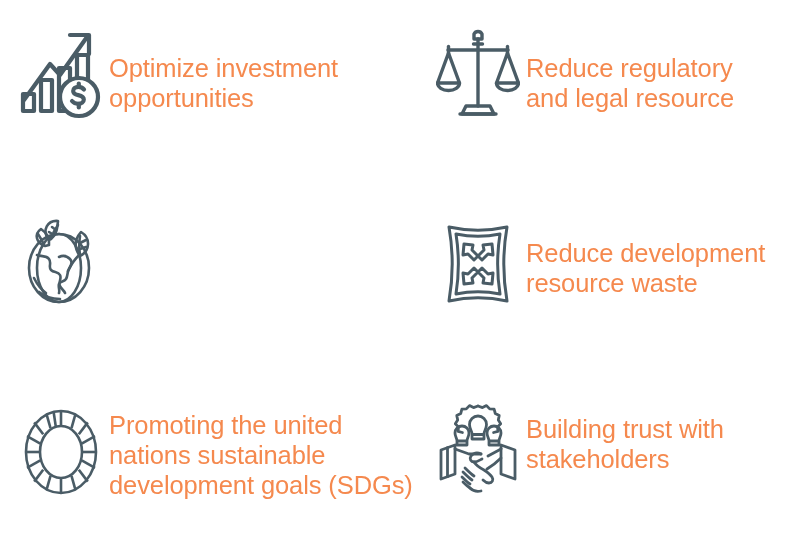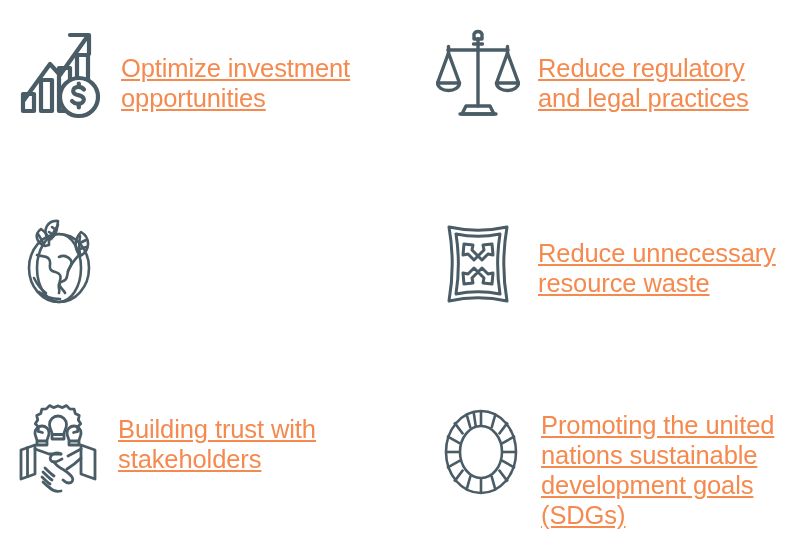--- a/index.html
+++ b/index.html
@@ -51,22 +51,21 @@
   .icon-wrap svg {
     display: block;
   }
   .label {
     color: #F5894E;
     font-size: 25.5px;
     line-height: 1.18;
     font-weight: 400;
     letter-spacing: -0.1px;
     white-space: pre-line;
-    margin-left: 17px;
-    text-decoration: underline;
+    margin-left: 5px;
   }
   .lbl-r1l { margin-top: 31px; max-width: 300px; }
   .lbl-r1r { margin-top: 31px; max-width: 260px; }
   .lbl-r2l { margin-top: 12px; max-width: 290px; }
   .lbl-r2r { margin-top: 22px; max-width: 260px; }
   .lbl-r3l { margin-top: 8px;  max-width: 320px; }
   .lbl-r3r { margin-top: 12px; max-width: 250px; }
 </style>
 </head>
 <body>
@@ -113,21 +112,21 @@
           <path d="M1.5 61 a11 7.5 0 0 0 22 0"></path>
 
           <path d="M71.5 31 L60.5 61 L82.5 61 Z"></path>
           <path d="M60.5 61 a11 7.5 0 0 0 22 0"></path>
 
           <path d="M30 84 L54 84 L58 92 L26 92 Z"></path>
           <path d="M24 92 L60 92"></path>
         </svg>
       </div>
       <div class="label lbl-r1r">Reduce regulatory
-and legal practices</div>
+and legal resource</div>
     </div>
 
     <div class="item col-left row-2">
       <div class="icon-wrap">
         <svg width="84" height="96" viewBox="0 0 84 96" fill="none" stroke="#4A5C66" stroke-width="2.6" stroke-linecap="round" stroke-linejoin="round">
 
           <ellipse cx="40" cy="52" rx="30" ry="34"></ellipse>
 
           <path d="M40 18 a22 34 0 0 1 0 68 a22 34 0 0 1 0 -68"></path>
 
@@ -164,62 +163,22 @@
 
           <path d="M28 28 l9 1 l-1 5 l6 6 l-4 4 l-6 -6 l-5 1 l1 -11 z"></path>
 
           <path d="M56 28 l-9 1 l1 5 l-6 6 l4 4 l6 -6 l5 1 l-1 -11 z"></path>
 
           <path d="M28 68 l9 -1 l-1 -5 l6 -6 l-4 -4 l-6 6 l-5 -1 l1 11 z"></path>
 
           <path d="M56 68 l-9 -1 l1 -5 l-6 -6 l4 -4 l6 6 l5 -1 l-1 11 z"></path>
         </svg>
       </div>
-      <div class="label lbl-r2r">Reduce unnecessary
+      <div class="label lbl-r2r">Reduce development
 resource waste</div>
-    </div>
-
-    <div class="item col-right row-3">
-      <div class="icon-wrap">
-        <svg width="84" height="100" viewBox="0 0 84 100" fill="none" stroke="#4A5C66" stroke-width="2.8" stroke-linecap="round" stroke-linejoin="round">
-
-          <path d="M42 4 l4.5 1.6 l4-2.0 l3.2 3.3 l4.4 .3 l1.2 4.3 l3.9 2.1 l-.9 4.4 l2.4 3.7 l-3.1 3.2 l.3 4.4
-                   l-4.3 1.2 M42 4 l-4.5 1.6 l-4 -2.0 l-3.2 3.3 l-4.4 .3 l-1.2 4.3 l-3.9 2.1 l.9 4.4 l-2.4 3.7
-                   l3.1 3.2 l-.3 4.4 l4.3 1.2"></path>
-
-          <path d="M42 14 a8.5 8.5 0 0 1 8.5 8.5 c0 4.3 -2.5 6.6 -2.5 9.3 l0 5.2 l-12 0 l0 -5.2 c0 -2.7 -2.5 -5 -2.5 -9.3 A8.5 8.5 0 0 1 42 14 z"></path>
-          <path d="M36.5 32.5 L47.5 32.5"></path>
-
-          <path d="M26 24 a7 7 0 0 1 7 7 c0 3.6 -2 5.5 -2 7.7 l0 4.3 l-10 0 l0 -4.3 c0 -2.2 -2 -4.1 -2 -7.7 A7 7 0 0 1 26 24 z"></path>
-          <path d="M21.4 39 L30.6 39"></path>
-
-          <path d="M58 24 a7 7 0 0 1 7 7 c0 3.6 -2 5.5 -2 7.7 l0 4.3 l-10 0 l0 -4.3 c0 -2.2 -2 -4.1 -2 -7.7 A7 7 0 0 1 58 24 z"></path>
-          <path d="M53.4 39 L62.6 39"></path>
-
-          <path d="M5 48 L19 43 L19 72 L5 77 Z"></path>
-          <path d="M11.5 45.7 L11.5 74.7"></path>
-
-          <path d="M79 48 L65 43 L65 72 L79 77 Z"></path>
-
-          <path d="M19 47 L33 52 L45 52"></path>
-          <path d="M65 47 L52 54"></path>
-
-          <path d="M45 52 c-4 -2 -8 -1 -10 2 c-2 3 0 6 3 6 c3 0 6 -2 8 -3"></path>
-          <path d="M38 60 c2 3 6 6 10 8 c3 2 6 4 8 7 c2 3 0 6 -3 6 c-2 0 -4 -1 -6 -3"></path>
-          <path d="M65 56 c-4 4 -9 8 -14 11"></path>
-
-          <path d="M29 66 c3 3 6 6 9 8"></path>
-          <path d="M27 70 c3 3 6 6 9 8"></path>
-          <path d="M26 75 c3 3 5 5 8 7"></path>
-          <path d="M27 80 c2 2 4 4 7 6"></path>
-          <path d="M34 86 c3 3 7 4 11 3"></path>
-        </svg>
-      </div>
-      <div class="label lbl-r3r">Building trust with
-stakeholders</div>
     </div>
 
     <div class="item col-left row-3">
       <div class="icon-wrap">
         <svg width="84" height="100" viewBox="0 0 84 100" fill="none" stroke="#4A5C66" stroke-width="2.6" stroke-linejoin="round">
 
           <ellipse cx="42" cy="50" rx="35" ry="41"></ellipse>
 
           <ellipse cx="42" cy="50" rx="21" ry="26"></ellipse>
 
@@ -242,14 +201,54 @@
             <path d="M27.4 11.6 L31.5 26.2"></path>
             <path d="M34.6 9.8 L36.8 24.6"></path>
           </g>
         </svg>
       </div>
       <div class="label lbl-r3l">Promoting the united
 nations sustainable
 development goals (SDGs)</div>
     </div>
 
+    <div class="item col-right row-3">
+      <div class="icon-wrap">
+        <svg width="84" height="100" viewBox="0 0 84 100" fill="none" stroke="#4A5C66" stroke-width="2.8" stroke-linecap="round" stroke-linejoin="round">
+
+          <path d="M42 4 l4.5 1.6 l4-2.0 l3.2 3.3 l4.4 .3 l1.2 4.3 l3.9 2.1 l-.9 4.4 l2.4 3.7 l-3.1 3.2 l.3 4.4
+                   l-4.3 1.2 M42 4 l-4.5 1.6 l-4 -2.0 l-3.2 3.3 l-4.4 .3 l-1.2 4.3 l-3.9 2.1 l.9 4.4 l-2.4 3.7
+                   l3.1 3.2 l-.3 4.4 l4.3 1.2"></path>
+
+          <path d="M42 14 a8.5 8.5 0 0 1 8.5 8.5 c0 4.3 -2.5 6.6 -2.5 9.3 l0 5.2 l-12 0 l0 -5.2 c0 -2.7 -2.5 -5 -2.5 -9.3 A8.5 8.5 0 0 1 42 14 z"></path>
+          <path d="M36.5 32.5 L47.5 32.5"></path>
+
+          <path d="M26 24 a7 7 0 0 1 7 7 c0 3.6 -2 5.5 -2 7.7 l0 4.3 l-10 0 l0 -4.3 c0 -2.2 -2 -4.1 -2 -7.7 A7 7 0 0 1 26 24 z"></path>
+          <path d="M21.4 39 L30.6 39"></path>
+
+          <path d="M58 24 a7 7 0 0 1 7 7 c0 3.6 -2 5.5 -2 7.7 l0 4.3 l-10 0 l0 -4.3 c0 -2.2 -2 -4.1 -2 -7.7 A7 7 0 0 1 58 24 z"></path>
+          <path d="M53.4 39 L62.6 39"></path>
+
+          <path d="M5 48 L19 43 L19 72 L5 77 Z"></path>
+          <path d="M11.5 45.7 L11.5 74.7"></path>
+
+          <path d="M79 48 L65 43 L65 72 L79 77 Z"></path>
+
+          <path d="M19 47 L33 52 L45 52"></path>
+          <path d="M65 47 L52 54"></path>
+
+          <path d="M45 52 c-4 -2 -8 -1 -10 2 c-2 3 0 6 3 6 c3 0 6 -2 8 -3"></path>
+          <path d="M38 60 c2 3 6 6 10 8 c3 2 6 4 8 7 c2 3 0 6 -3 6 c-2 0 -4 -1 -6 -3"></path>
+          <path d="M65 56 c-4 4 -9 8 -14 11"></path>
+
+          <path d="M29 66 c3 3 6 6 9 8"></path>
+          <path d="M27 70 c3 3 6 6 9 8"></path>
+          <path d="M26 75 c3 3 5 5 8 7"></path>
+          <path d="M27 80 c2 2 4 4 7 6"></path>
+          <path d="M34 86 c3 3 7 4 11 3"></path>
+        </svg>
+      </div>
+      <div class="label lbl-r3r">Building trust with
+stakeholders</div>
+    </div>
+
   </div>
 </div>
 
 </body></html>

